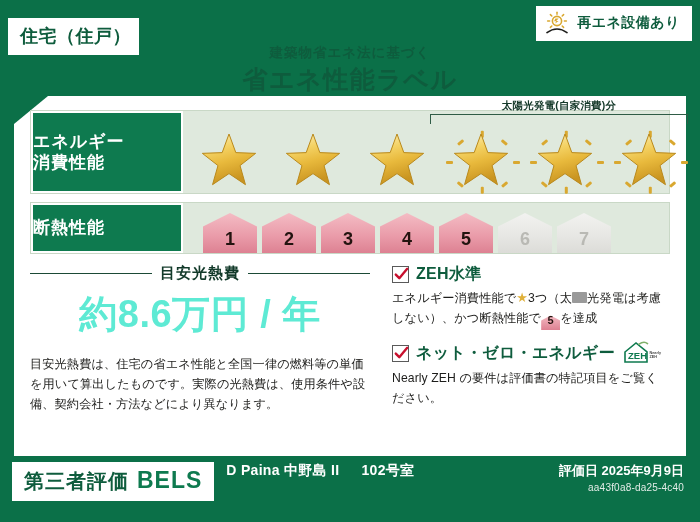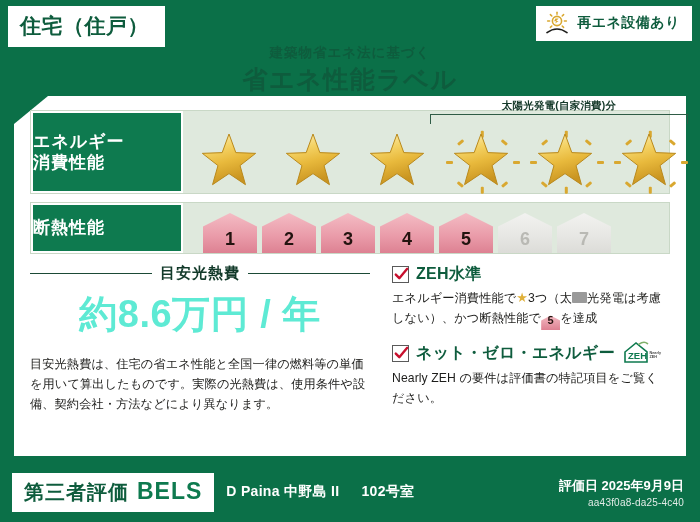--- a/index.html
+++ b/index.html
@@ -10,25 +10,25 @@
     overflow: hidden;
   }
   #label-root {
     position: relative;
     width: 700px; height: 522px;
     background: #0b7048;
   }
 
   
   .type-chip {
-    position: absolute; left: 8px; top: 6px;
+    position: absolute; left: 8px; top: 18px;
     background: #ffffff;
     color: #0e5c3d;
-    font-size: 21px; font-weight: bold;
-    padding: 6px 16px 7px 12px;
+    font-size: 18px; font-weight: bold;
+    padding: 6px 8px 7px 12px;
     letter-spacing: 0.5px;
     z-index: 6;
   }
 
   
   .re-badge {
     position: absolute; right: 8px; top: 6px;
     background: #ffffff;
     padding: 5px 12px 6px 8px;
     display: flex; align-items: center; gap: 7px;
@@ -225,21 +225,21 @@
     clip-path: polygon(0 34%, 50% 0, 100% 34%, 100% 100%, 0 100%);
     vertical-align: -2px;
     padding-bottom: 1px;
   }
   .zeh-logo { display: inline-flex; align-items: center; gap: 2px; vertical-align: -6px; }
 
   
   .footer {
     position: absolute; left: 0; right: 0; bottom: 0;
     height: 60px;
-    display: flex; align-items: center;
+    display: flex; align-items: flex-start;
     padding: 0 12px;
     z-index: 5;
   }
   .bels-chip {
     background: #ffffff;
     padding: 5px 12px 6px 12px;
     display: flex; align-items: baseline; gap: 8px;
   }
   .bels-chip .bc-3rd {
     color: #0e5c3d; font-size: 20px; font-weight: bold; letter-spacing: 1px;

